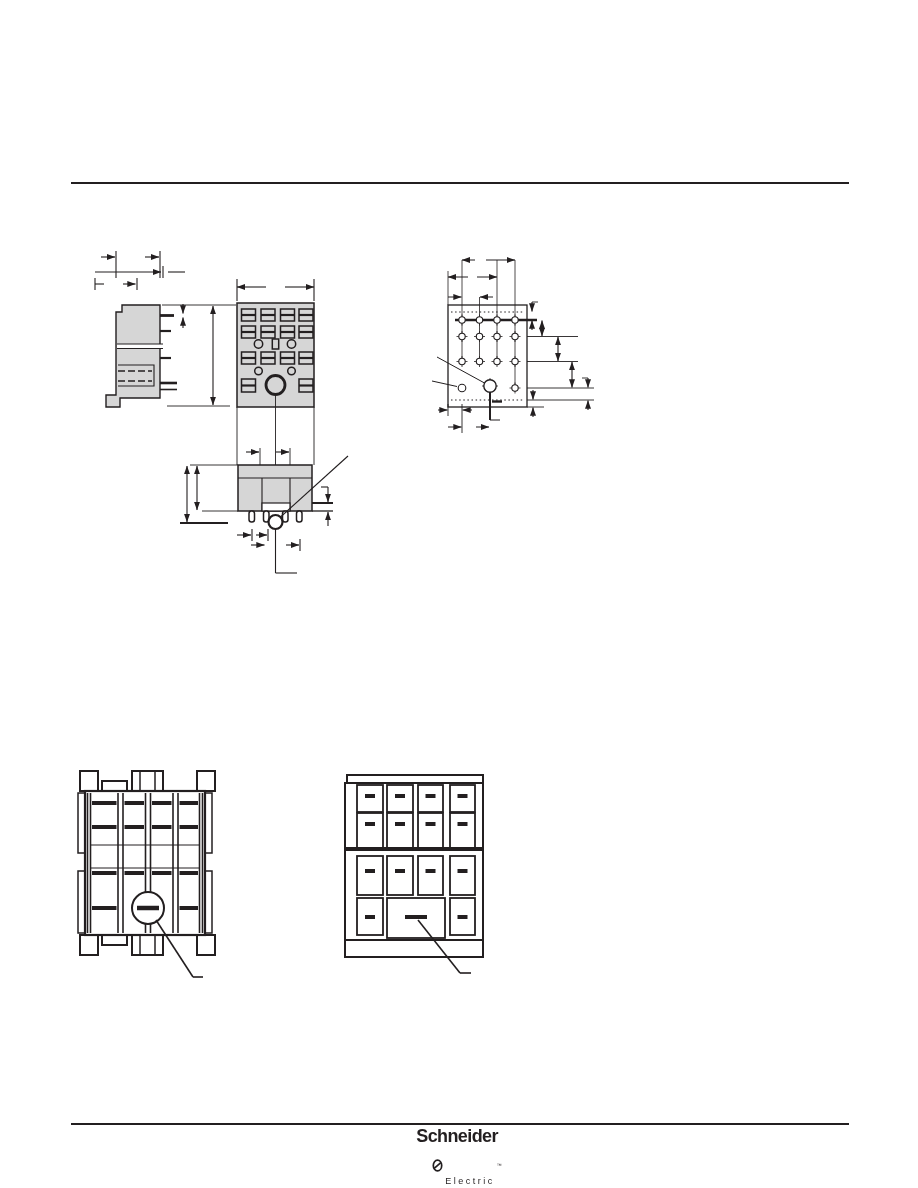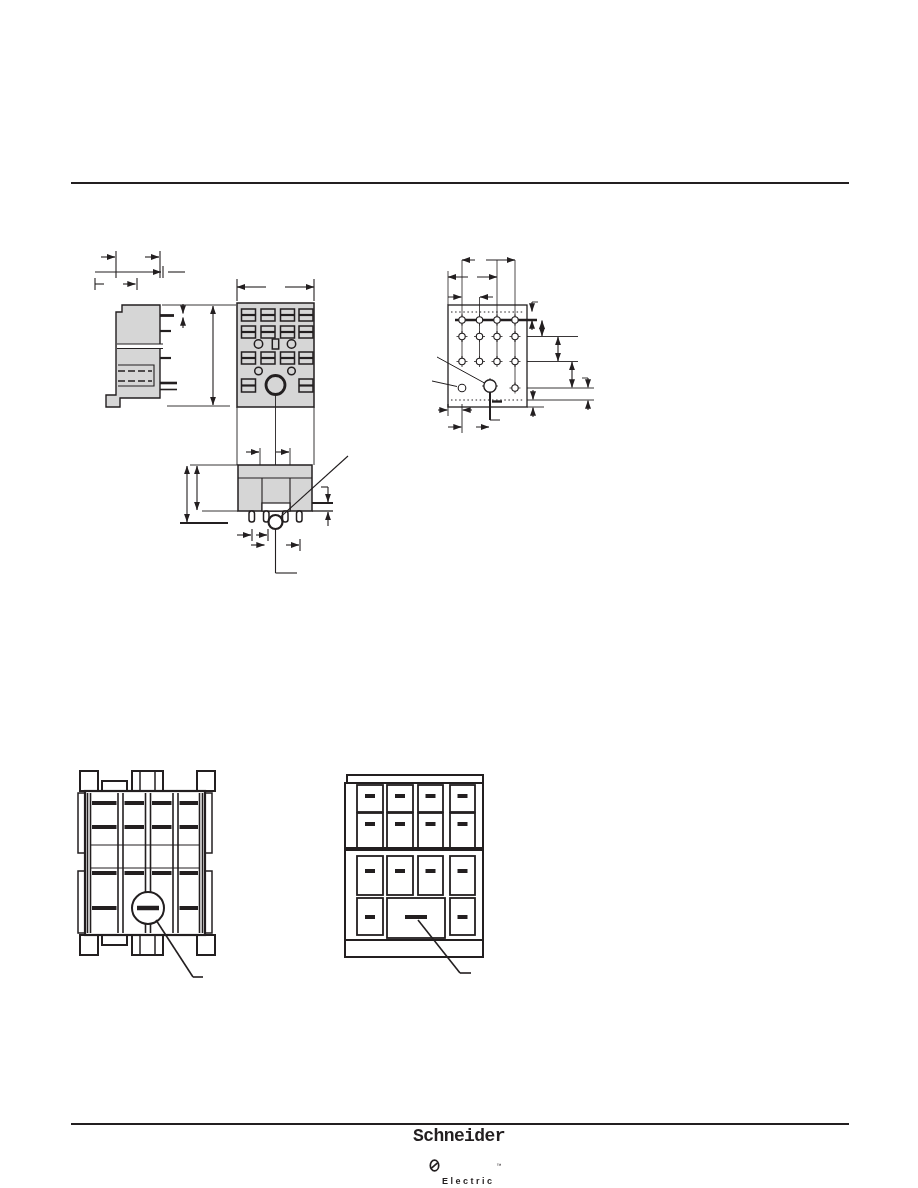--- a/index.html
+++ b/index.html
@@ -9,24 +9,24 @@
     font-family:"Liberation Sans","DejaVu Sans",sans-serif;color:#231f20;
   }
   .rule{position:absolute;background:#231f20;height:2px;width:778px;left:71px;}
   .fig{position:absolute;}
   svg{display:block;}
   svg line,svg path,svg rect,svg circle,svg ellipse{vector-effect:none;}
   .logo-wrap{position:absolute;left:0;top:1127px;width:918px;text-align:center;line-height:1;}
   .logo{display:inline-block;text-align:left;}
   .logo-main{
     font-size:18px;font-weight:800;letter-spacing:-0.6px;color:#231f20;
-    font-family:Liberation Mono, monospace;
+    font-family:Liberation Sans, sans-serif;
   }
   .logo-sub{display:flex;align-items:center;gap:2px;margin-left:16px;margin-top:0px;}
-  .logo-sub-text{font-size:9px;letter-spacing:2.5px;font-weight:700;color:#231f20;margin-top:32px;}
+  .logo-sub-text{font-size:9px;letter-spacing:2.5px;font-weight:400;color:#231f20;margin-top:32px;}
   .logo-tm{font-size:5px;vertical-align:super;color:#231f20;}
 </style>
 </head>
 <body>
 
 <div class="page">
 
   <div class="rule" style="top:182px;"></div>
 
   <div class="fig" style="left:70px;top:243px;">

